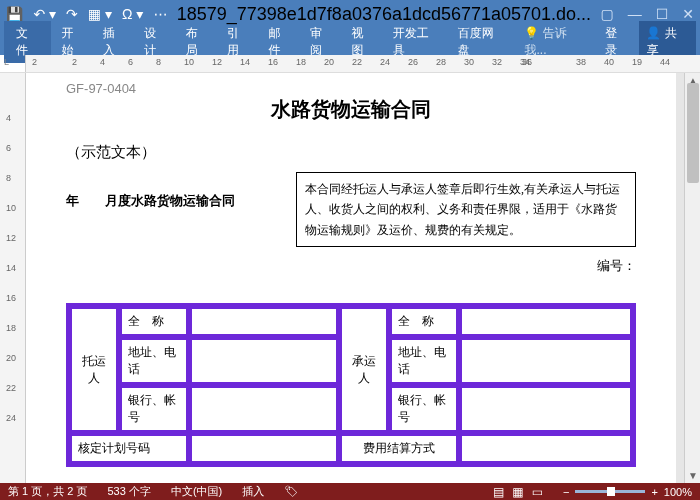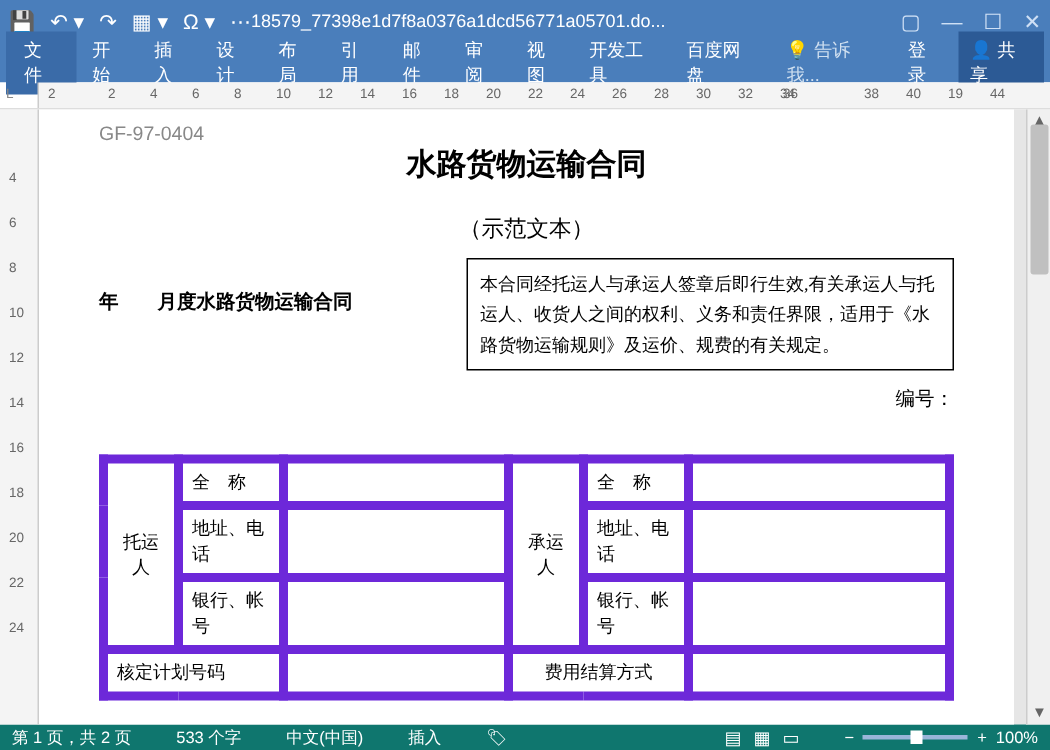--- a/index.html
+++ b/index.html
@@ -1,48 +1,48 @@
 <!DOCTYPE html>
 <html><head>
 <meta charset="utf-8">
 <style>
 *{margin:0;padding:0;box-sizing:border-box;font-family:"Microsoft YaHei","SimSun",sans-serif}
 body{width:700px;height:500px;overflow:hidden;background:#fff;font-size:12px}
 .titlebar{background:#4a7ebb;height:28px;display:flex;align-items:center;color:#fff;padding:0 6px}
 .titlebar .qat{display:flex;gap:10px;align-items:center}
 .titlebar .qat span{font-size:14px}
-.titlebar .fname{flex:1;font-size:12px;color:#ffffff;overflow:hidden;white-space:nowrap}
+.titlebar .fname{flex:1;text-align:center;font-size:18px;color:#000000;overflow:hidden;white-space:nowrap}
 .titlebar .winbtns{display:flex;gap:14px;color:#cfe0f5;font-size:14px}
 .menubar{background:#4a7ebb;height:27px;display:flex;align-items:center;color:#fff;padding:0 4px;gap:2px}
 .menubar .mfile{background:#3a6ba8;padding:4px 12px}
 .menubar .mi{padding:4px 8px}
 .menubar .spacer{flex:1}
 .menubar .tell{color:#d0e0f0}
 .menubar .share{background:#2c5a95;padding:4px 8px}
 .rulerbar{height:18px;background:#fff;border-bottom:1px solid #ddd;display:flex}
 .rulerbar .corner{width:26px;border-right:1px solid #ccc;font-size:9px;color:#888;padding:2px 4px}
 .rulerbar .hruler{flex:1;position:relative;background:#f4f4f4;overflow:hidden}
 .hruler .tick{position:absolute;top:2px;font-size:9px;color:#666}
 .workspace{display:flex;height:410px;background:#e6e6e6}
 .vruler{width:26px;background:#f4f4f4;border-right:1px solid #ccc;position:relative}
 .vruler .vt{position:absolute;left:6px;font-size:9px;color:#666}
 .page{flex:1;background:#fff;margin:0 8px 0 0;padding:8px 40px 0 40px;overflow:hidden;position:relative}
 .doccode{color:#888;font-size:13px}
 .doctitle{text-align:center;font-size:20px;font-weight:bold;font-family:SimSun;}
-.docsub{text-align:center;font-size:15px;font-family:Liberation Sans, sans-serif;margin-top:20px}
-.row1{display:flex;margin-top:10px;gap:15px}
+.docsub{text-align:left;font-size:15px;font-family:Liberation Sans, sans-serif;margin-top:20px}
+.row1{display:flex;margin-top:10px;gap:0}
 .row1 .left{width:230px;font-size:13px;font-family:SimSun;font-weight:bold;padding-top:20px}
 .row1 .box{flex:1;border:1px solid #000;padding:6px 8px;font-size:12px;font-family:SimSun;line-height:1.7}
 .bianhao{text-align:right;margin-top:10px;font-size:13px;font-family:SimSun}
 .ctable{width:100%;border-collapse:collapse;margin-top:28px;font-size:12px;font-family:SimSun}
 .ctable td{border:6px solid #6d28d9;padding:4px 6px;height:20px}
 .scrollbar{width:16px;background:#f0f0f0;border-left:1px solid #ccc;position:relative}
 .scrollbar .thumb{position:absolute;top:10px;left:2px;width:12px;height:100px;background:#c0c0c0;border-radius:2px}
 .scrollbar .arr{position:absolute;left:3px;font-size:10px;color:#666}
-.statusbar{height:17px;background:#0f766e;color:#fff;display:flex;align-items:center;padding:0 8px;font-size:11px;gap:30px}
+.statusbar{height:17px;background:#7f1d1d;color:#fff;display:flex;align-items:center;padding:0 8px;font-size:11px;gap:20px}
 .statusbar .spacer{flex:1}
 .statusbar .viewbtns{display:flex;gap:8px;font-size:12px}
 .statusbar .zoom{display:flex;align-items:center;gap:6px}
 .zslider{width:70px;height:3px;background:#9ab5d8;position:relative}
 .zslider .zt{position:absolute;left:32px;top:-3px;width:8px;height:9px;background:#fff}
 </style>
 </head>
 <body>
 
 <div class="titlebar">

